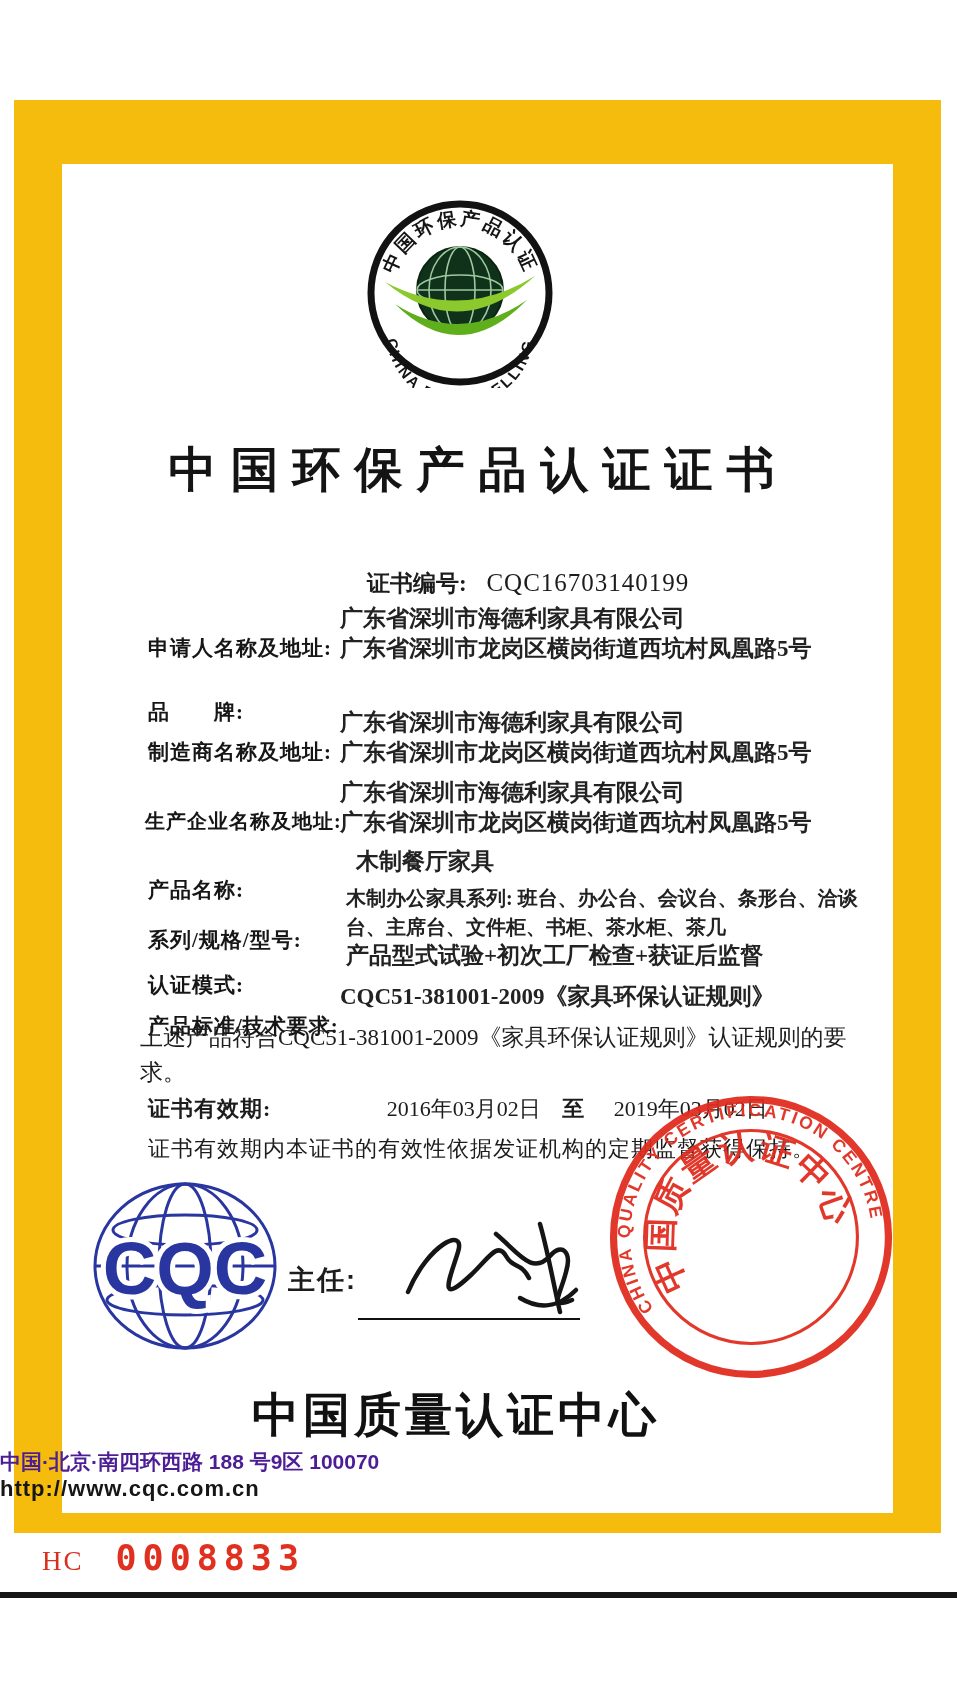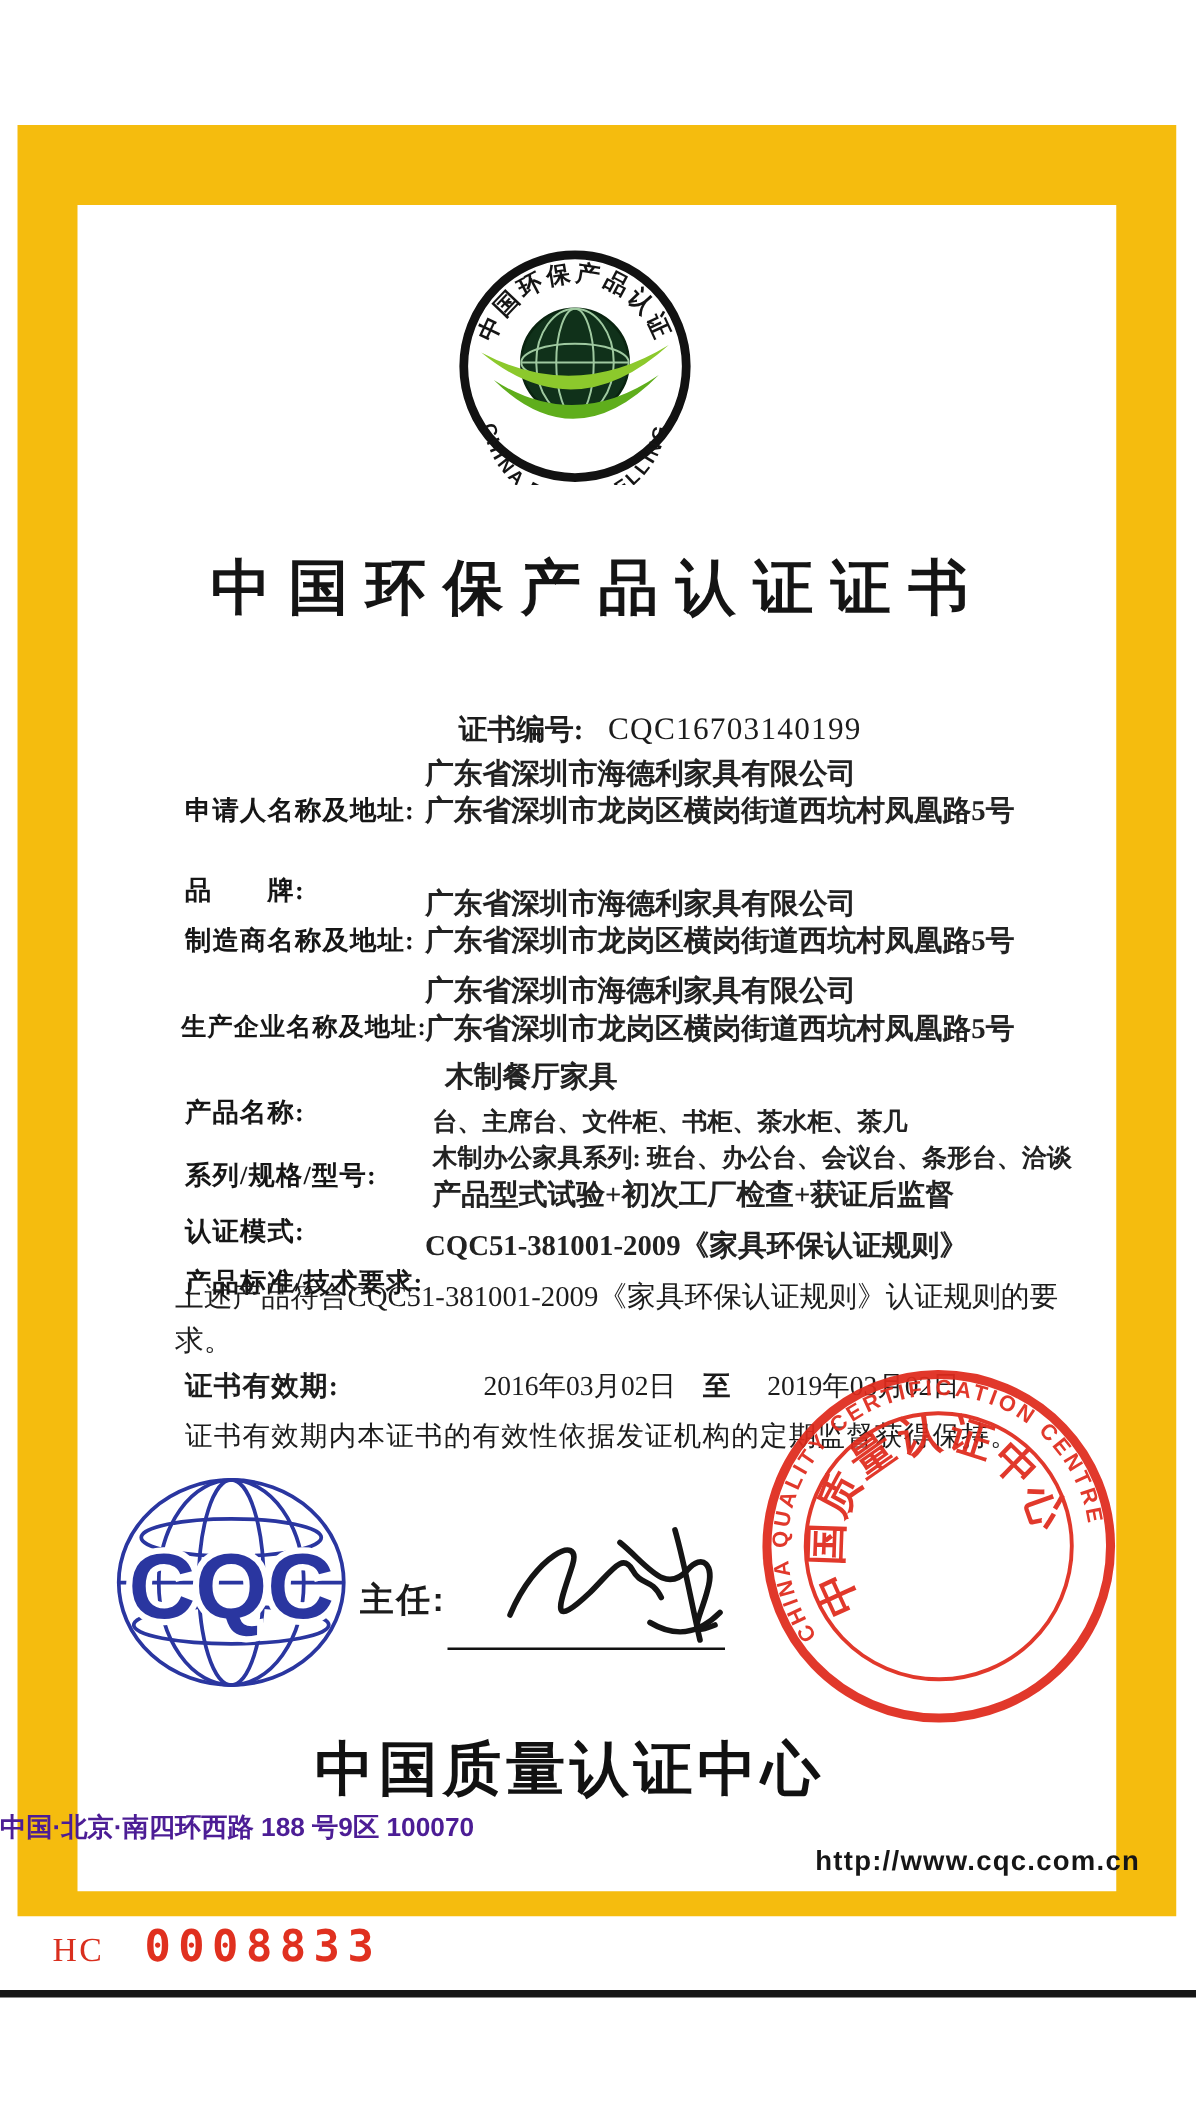--- a/index.html
+++ b/index.html
@@ -38,21 +38,21 @@
   .footer-org{
     left:0;top:1384px;width:912px;text-align:center;
     font-family:"Liberation Sans","DejaVu Sans",sans-serif;
     font-size:47px;font-weight:900;letter-spacing:4px;color:#111;white-space:nowrap;
   }
   .footer-addr{
     left:0;top:1448px;width:912px;
     font-family:"Liberation Sans",sans-serif;font-size:21px;font-weight:700;color:#4c1d95;white-space:nowrap;
   }
   .footer-url{
-    left:0;top:1476px;width:912px;text-align:right;
+    left:0;top:1476px;width:912px;text-align:left;
     font-family:"Liberation Sans",sans-serif;font-size:22px;font-weight:600;letter-spacing:1px;color:#161616;
   }
   .serial{left:42px;top:1538px;white-space:nowrap;}
   .serial .pre{font-family:"Liberation Serif",serif;font-size:27px;color:#d92f1e;letter-spacing:2px;vertical-align:baseline;}
   .serial .num{font-family:"DejaVu Sans Mono","Liberation Mono",monospace;font-size:35px;font-weight:700;color:#e0301f;letter-spacing:6px;margin-left:28px;}
   .scanline{left:0;top:1592px;width:957px;height:6px;background:#161616;}
   .stamp-wrap{left:596px;top:1082px;width:310px;height:310px;opacity:.93;}
 </style>
 </head>
 <body>
@@ -111,22 +111,22 @@
     <div>广东省深圳市龙岗区横岗街道西坑村凤凰路5号</div>
   </div>
 
   <div class="abs flabel" style="left:148px;top:848px">产品名称:</div>
   <div class="abs fvalue" style="left:356px;top:847px">
     <div>木制餐厅家具</div>
   </div>
 
   <div class="abs flabel" style="left:148px;top:898px">系列/规格/型号:</div>
   <div class="abs fvalue small" style="left:346px;top:884px">
+    <div>木制办公家具系列: 班台、办公台、会议台、条形台、洽谈</div>
     <div>台、主席台、文件柜、书柜、茶水柜、茶几</div>
-    <div>木制办公家具系列: 班台、办公台、会议台、条形台、洽谈</div>
   </div>
 
   <div class="abs flabel" style="left:148px;top:943px">认证模式:</div>
   <div class="abs fvalue" style="left:346px;top:941px">
     <div>产品型式试验+初次工厂检查+获证后监督</div>
   </div>
 
   <div class="abs flabel" style="left:148px;top:984px">产品标准/技术要求:</div>
   <div class="abs fvalue" style="left:340px;top:982px">
     <div>CQC51-381001-2009《家具环保认证规则》</div>

